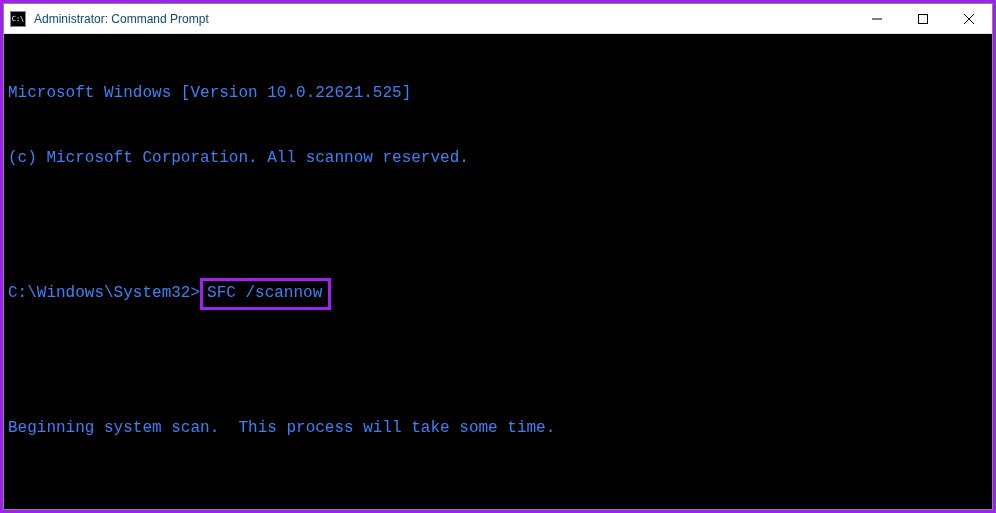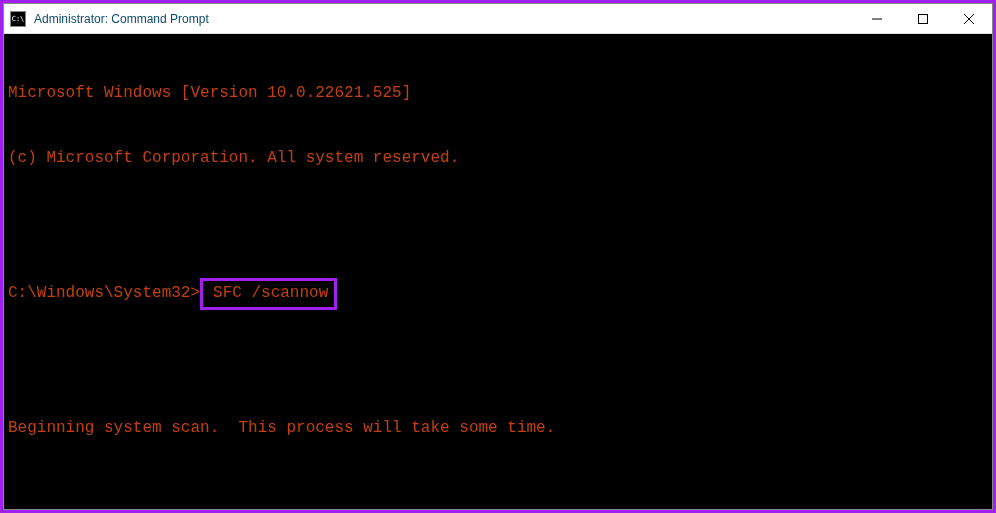--- a/index.html
+++ b/index.html
@@ -68,38 +68,38 @@
       font-size: 10px;
       color: #000;
     }
     .titlebar-btn svg {
       stroke: #000;
       fill: none;
     }
     .terminal {
       flex: 1;
       background: #000;
-      color: #c2410c;
+      color: #3b82f6;
       padding: 6px 4px;
       font-size: 16px;
       line-height: 1.35;
       font-family: Consolas, 'Courier New', monospace;
       overflow: hidden;
       white-space: pre-wrap;
     }
     .line {
       white-space: pre-wrap;
       word-break: break-all;
     }
     .blank {
       height: 1.35em;
     }
     .highlight-box {
       border: 3px solid #a020f0;
-      padding: 2px 6px 3px 10px;
+      padding: 2px 6px 3px 4px;
       display: inline-block;
     }
   </style>
 </head>
 <body>
 
 <div class="outer-border">
   <div class="window">
     <div class="titlebar">
       <div class="titlebar-icon">C:\</div>
@@ -118,21 +118,21 @@
         <div class="titlebar-btn">
           <svg width="10" height="10" viewBox="0 0 10 10">
               <line x1="0" y1="0" x2="10" y2="10" stroke-width="1"></line>
               <line x1="10" y1="0" x2="0" y2="10" stroke-width="1"></line>
             </svg>
         </div>
       </div>
     </div>
     <div class="terminal">
       <div class="line">Microsoft Windows [Version 10.0.22621.525]</div>
-      <div class="line">(c) Microsoft Corporation. All system reserved.</div>
+      <div class="line">(c) Microsoft Corporation. All scannow reserved.</div>
       <div class="blank"></div>
       <div class="line"><span>C:\Windows\System32&gt;</span><span class="highlight-box"><span>SFC /scannow</span></span></div>
       <div class="blank"></div>
       <div class="line">Beginning system scan.  This process will take some time.</div>
       <div class="blank"></div>
       
       
       
       
       

